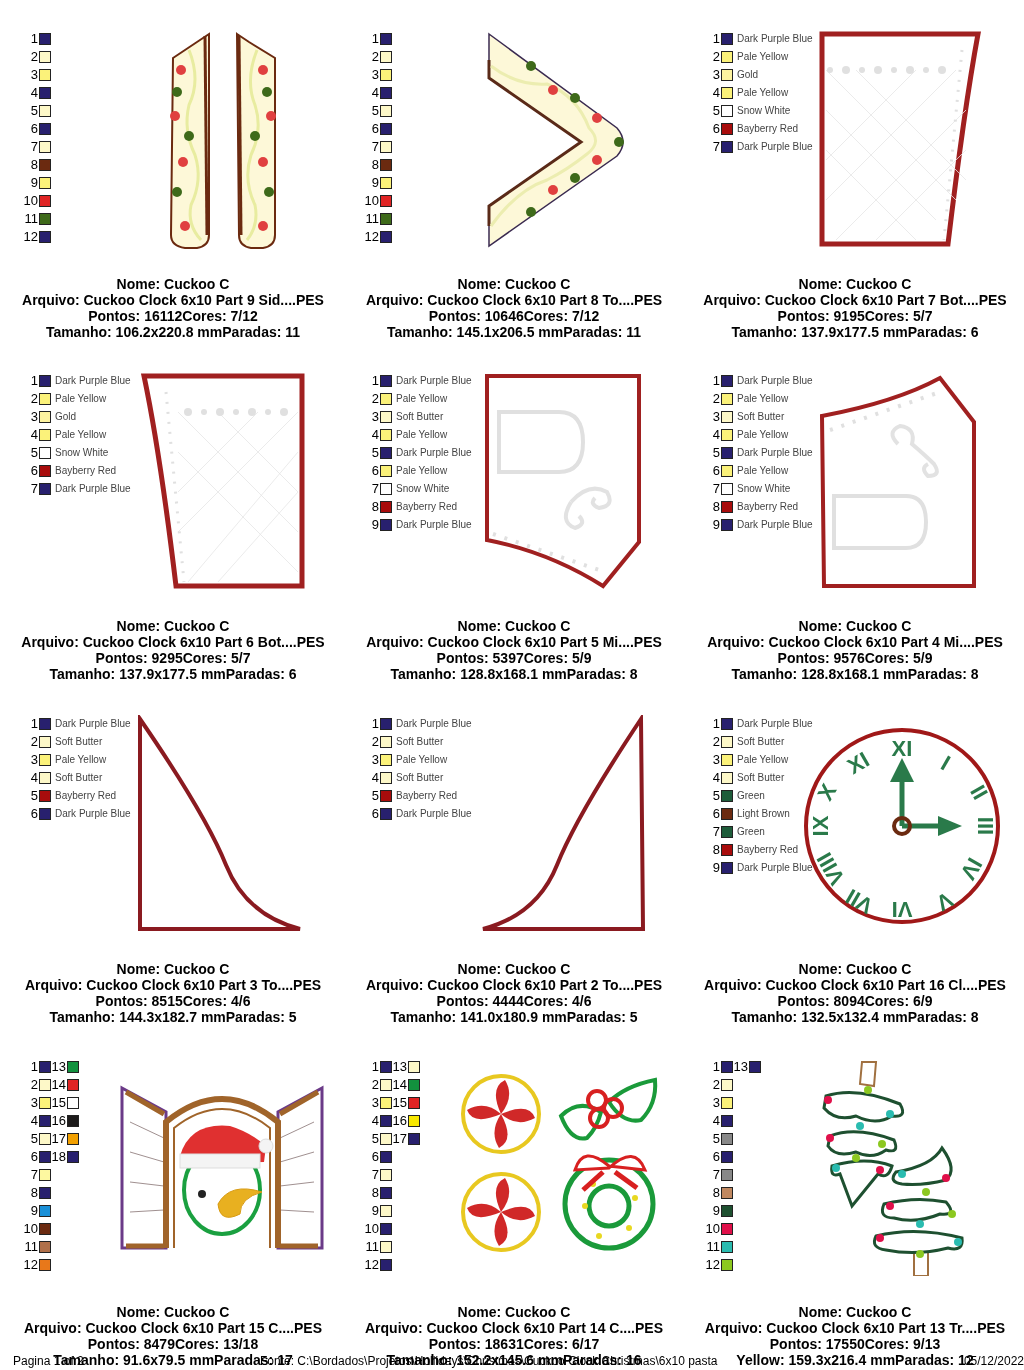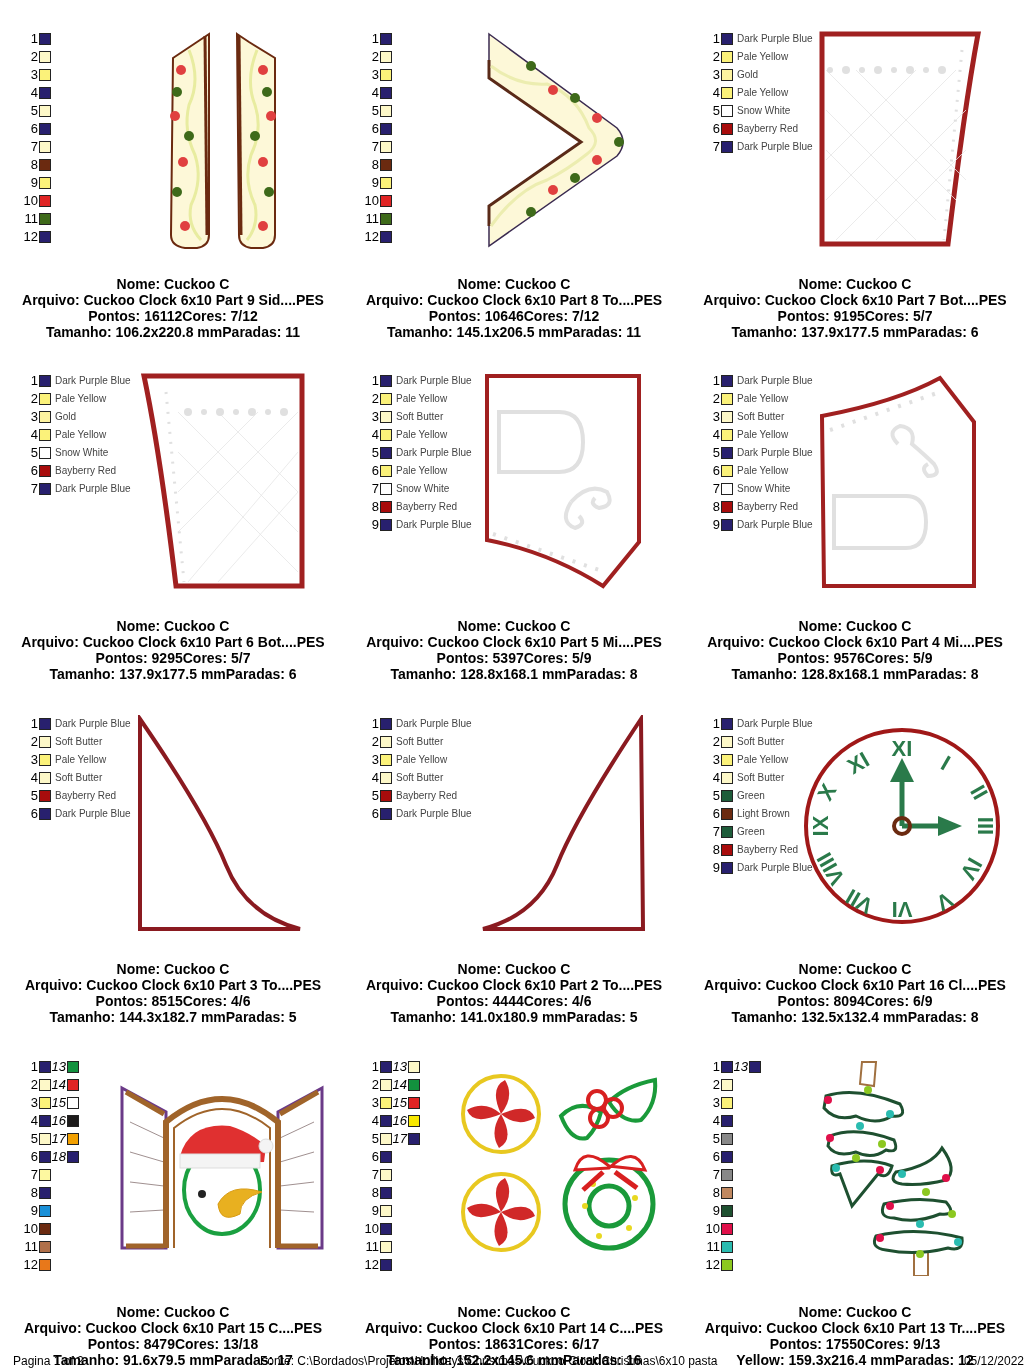--- a/index.html
+++ b/index.html
@@ -4,21 +4,21 @@
 <style>
   html, body { margin: 0; padding: 0; background: #ffffff; }
   body { width: 1024px; height: 1370px; position: relative; overflow: hidden; font-family: "Liberation Sans", sans-serif; color: #000; }
   .card { position: absolute; width: 330px; height: 320px; }
   .legend { position: absolute; left: 8px; top: 6px; }
   .lrow { height: 18px; display: flex; align-items: center; font-size: 13px; line-height: 18px; }
   .lnum { width: 22px; text-align: right; font-family: "Liberation Sans", sans-serif; font-size: 13px; }
   .sw { width: 12px; height: 12px; border: 1px solid #222; margin-left: 1px; box-sizing: border-box; }
   .lname { font-size: 10px; color: #444; margin-left: 4px; white-space: nowrap; }
   .col2 { position: absolute; left: 40px; top: 6px; }
-  .col2 .lnum { width: 18px; font-style: italic; }
+  .col2 .lnum { width: 18px; }
   .art { position: absolute; }
   .info { position: absolute; left: 6px; top: 252px; width: 318px; font-weight: bold; font-size: 14px; line-height: 16px; }
   .info .line { white-space: nowrap; display: flex; justify-content: center; }
   .footer { position: absolute; top: 1354px; left: 0; width: 1024px; height: 16px; font-size: 12px; font-family: "Liberation Sans", sans-serif; }
   .footer span { position: absolute; top: 0; }
 </style>
 </head>
 <body>
 
 <div class="card" style="left:8px; top:24px;">

